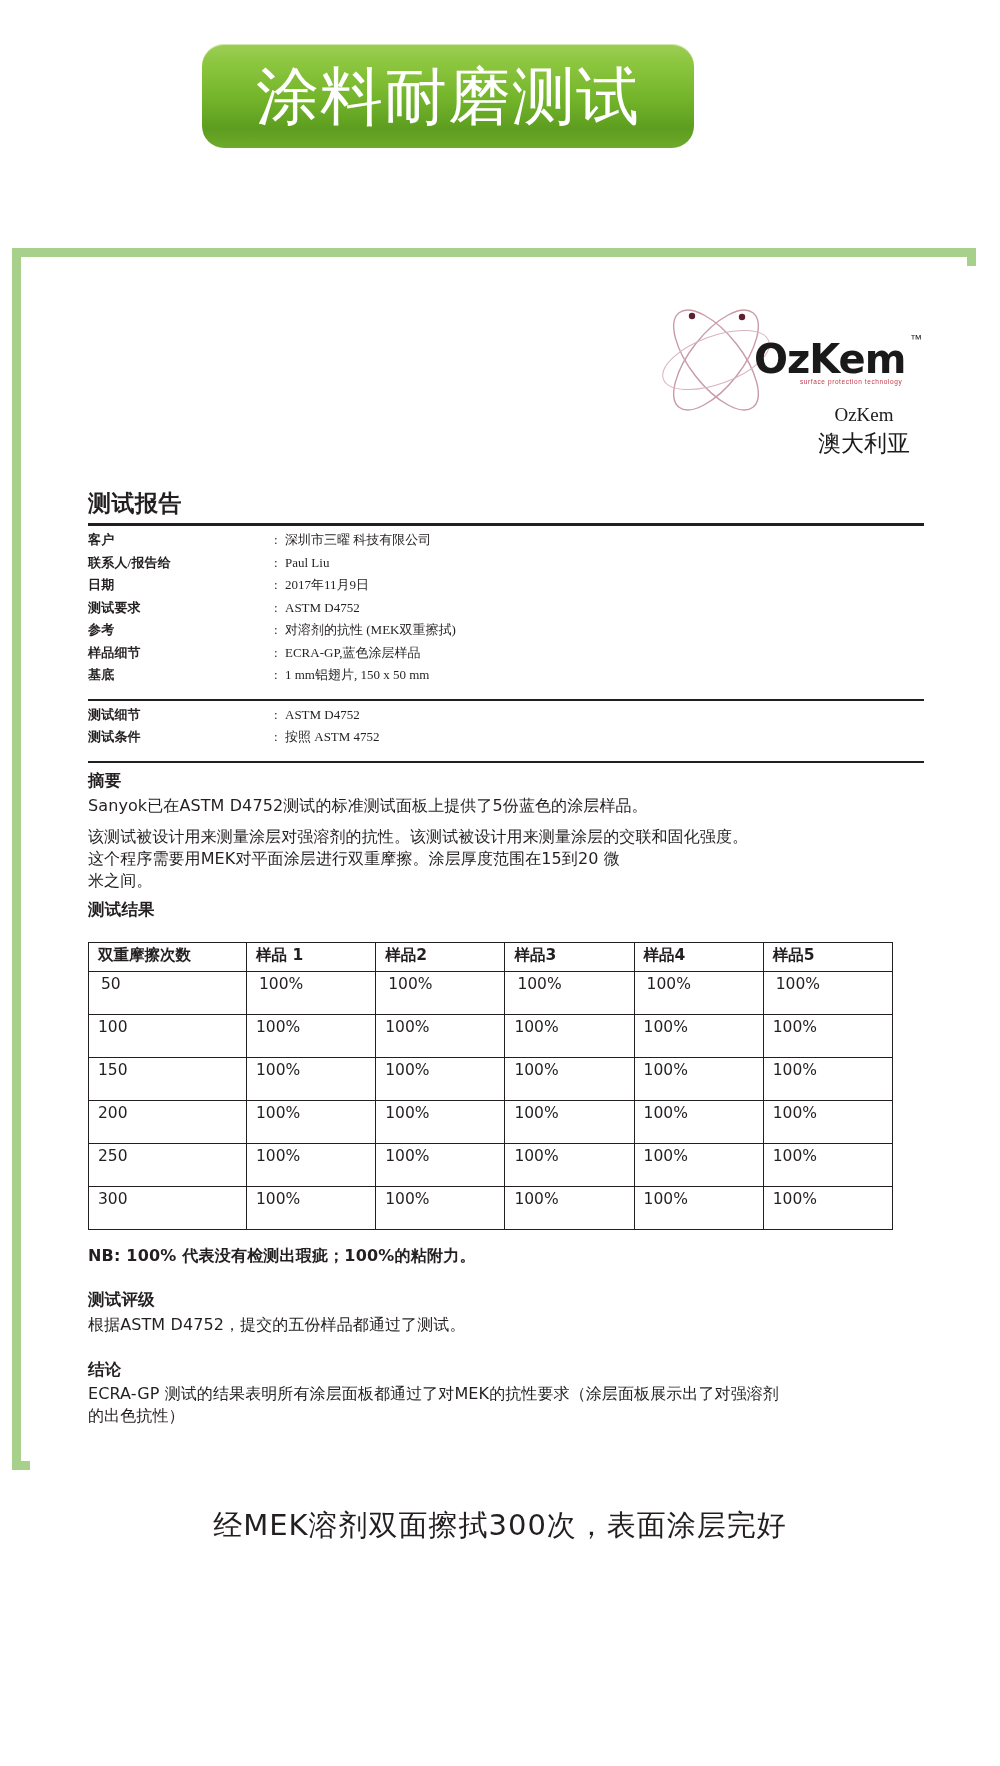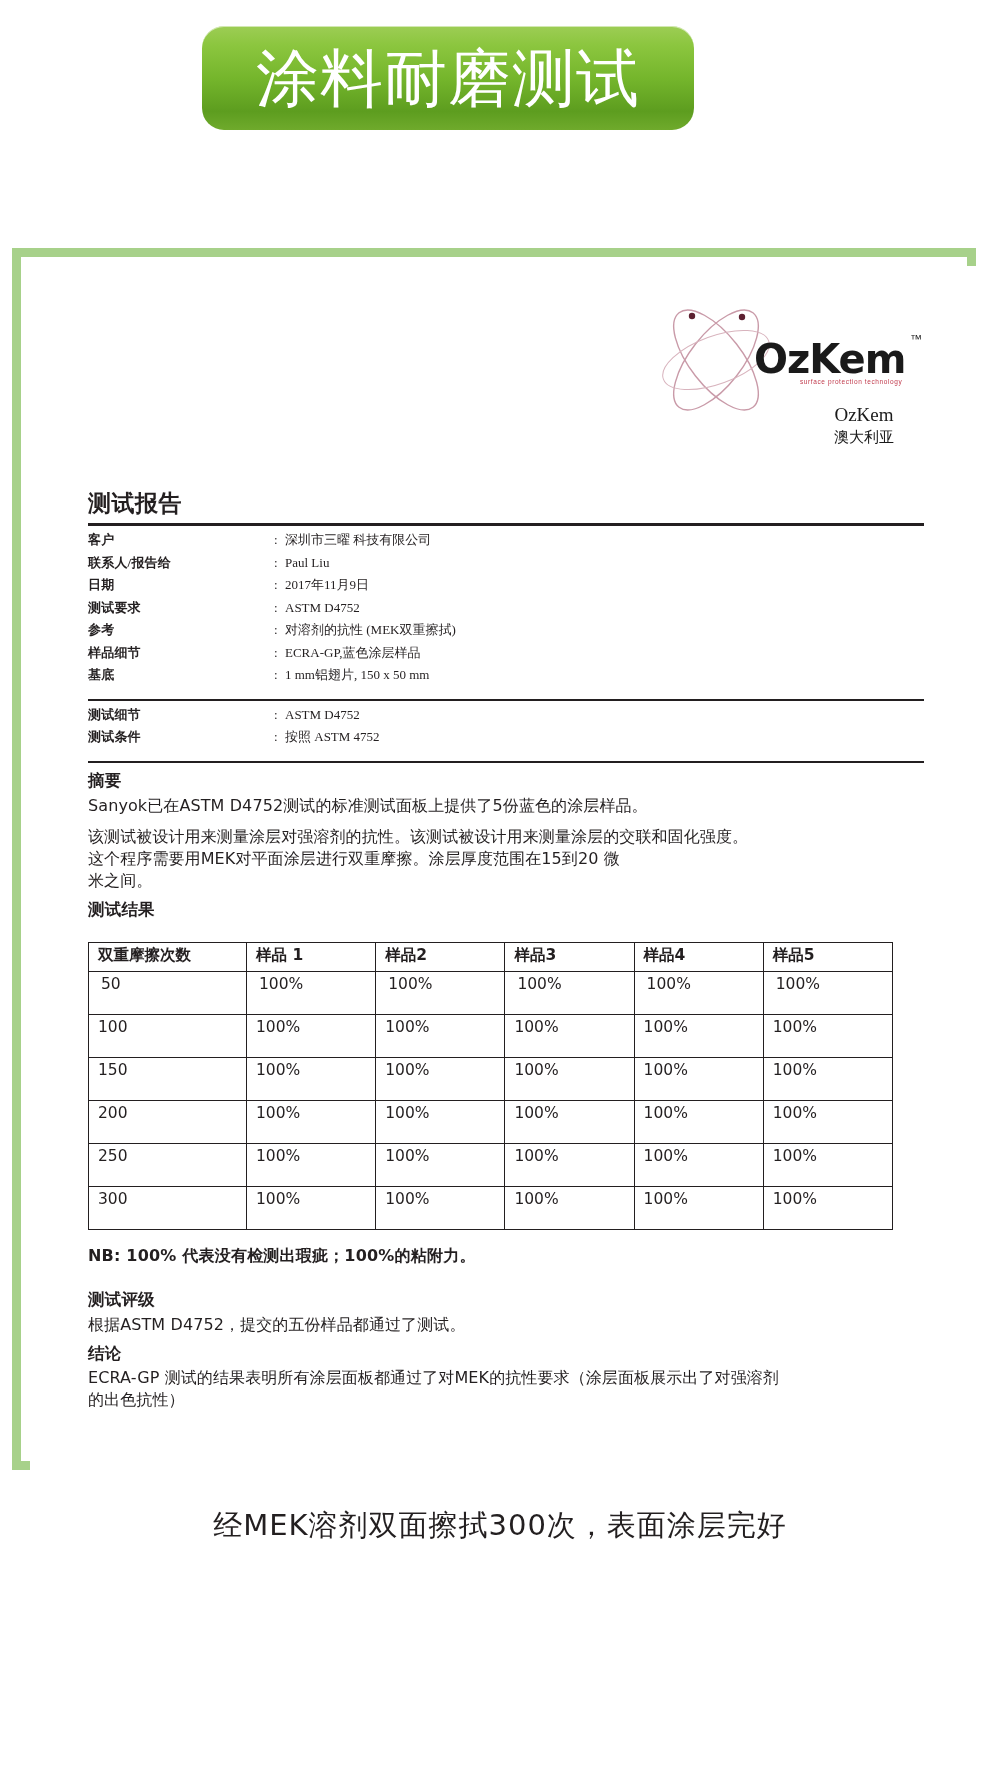--- a/index.html
+++ b/index.html
@@ -20,21 +20,21 @@
   
   .banner-zone {
     width: 1000px;
     height: 238px;
     position: relative;
     background: #ffffff;
   }
   .banner {
     position: absolute;
     left: 202px;
-    top: 26px;
+    top: 44px;
     width: 492px;
     height: 104px;
     border-radius: 22px;
     background: linear-gradient(to bottom,
         #9dcd55 0%,
         #8cc63f 18%,
         #75b62c 50%,
         #5d9d1f 82%,
         #6faa2c 100%);
     box-shadow: inset 0 1px 0 rgba(255,255,255,0.55);
@@ -126,21 +126,21 @@
     font-size: 19px;
     color: #1a1a1a;
   }
   .logo-sub2 {
     position: absolute;
     left: 150px;
     top: 134px;
     width: 140px;
     text-align: center;
     font-family: Liberation Mono, monospace;
-    font-size: 15px;
+    font-size: 23px;
     color: #1a1a1a;
   }
 
   
   .report {
     position: absolute;
     left: 58px;
     top: 222px;
     width: 836px;
   }
@@ -406,21 +406,21 @@
             <td>100%</td>
           </tr>
         </tbody>
       </table>
 
       <p class="nb">NB: 100% 代表没有检测出瑕疵；100%的粘附力。</p>
 
       <div class="sect-h" style="margin-top:22px">测试评级</div>
       <p class="body-p">根据ASTM D4752，提交的五份样品都通过了测试。</p>
 
-      <div class="sect-h" style="margin-top:6px">结论</div>
+      <div class="sect-h" style="margin-top:22px">结论</div>
       <p class="body-p tight">ECRA-GP 测试的结果表明所有涂层面板都通过了对MEK的抗性要求（涂层面板展示出了对强溶剂</p>
       <p class="body-p tight">的出色抗性）</p>
 
     </div>
   </div>
 </div>
 
 <div class="footer-cap">经MEK溶剂双面擦拭300次，表面涂层完好</div>
 
 </body></html>

